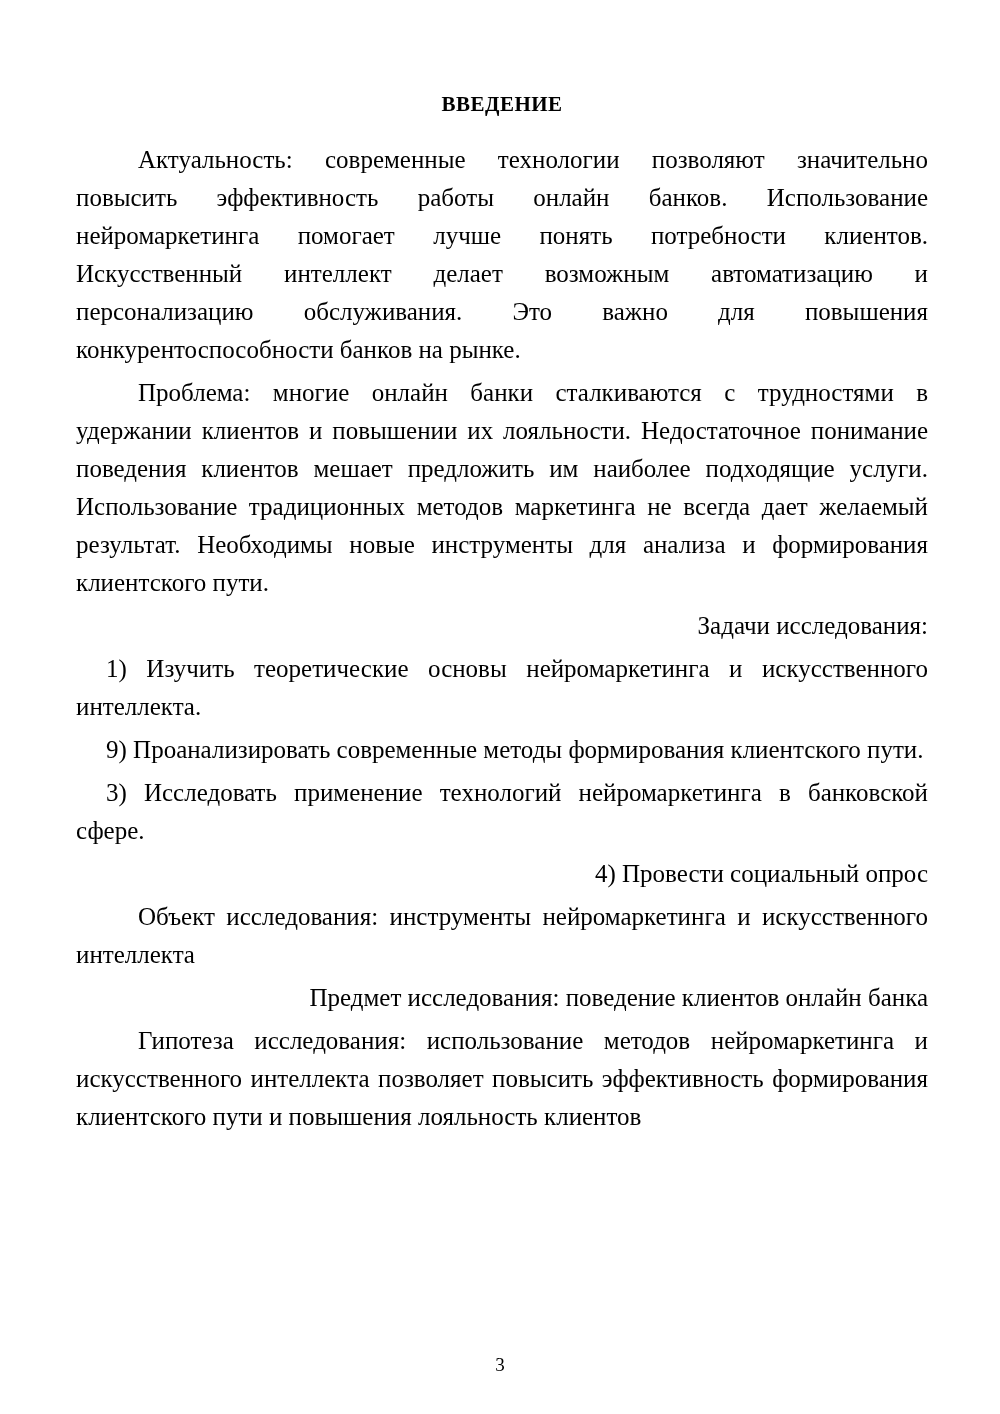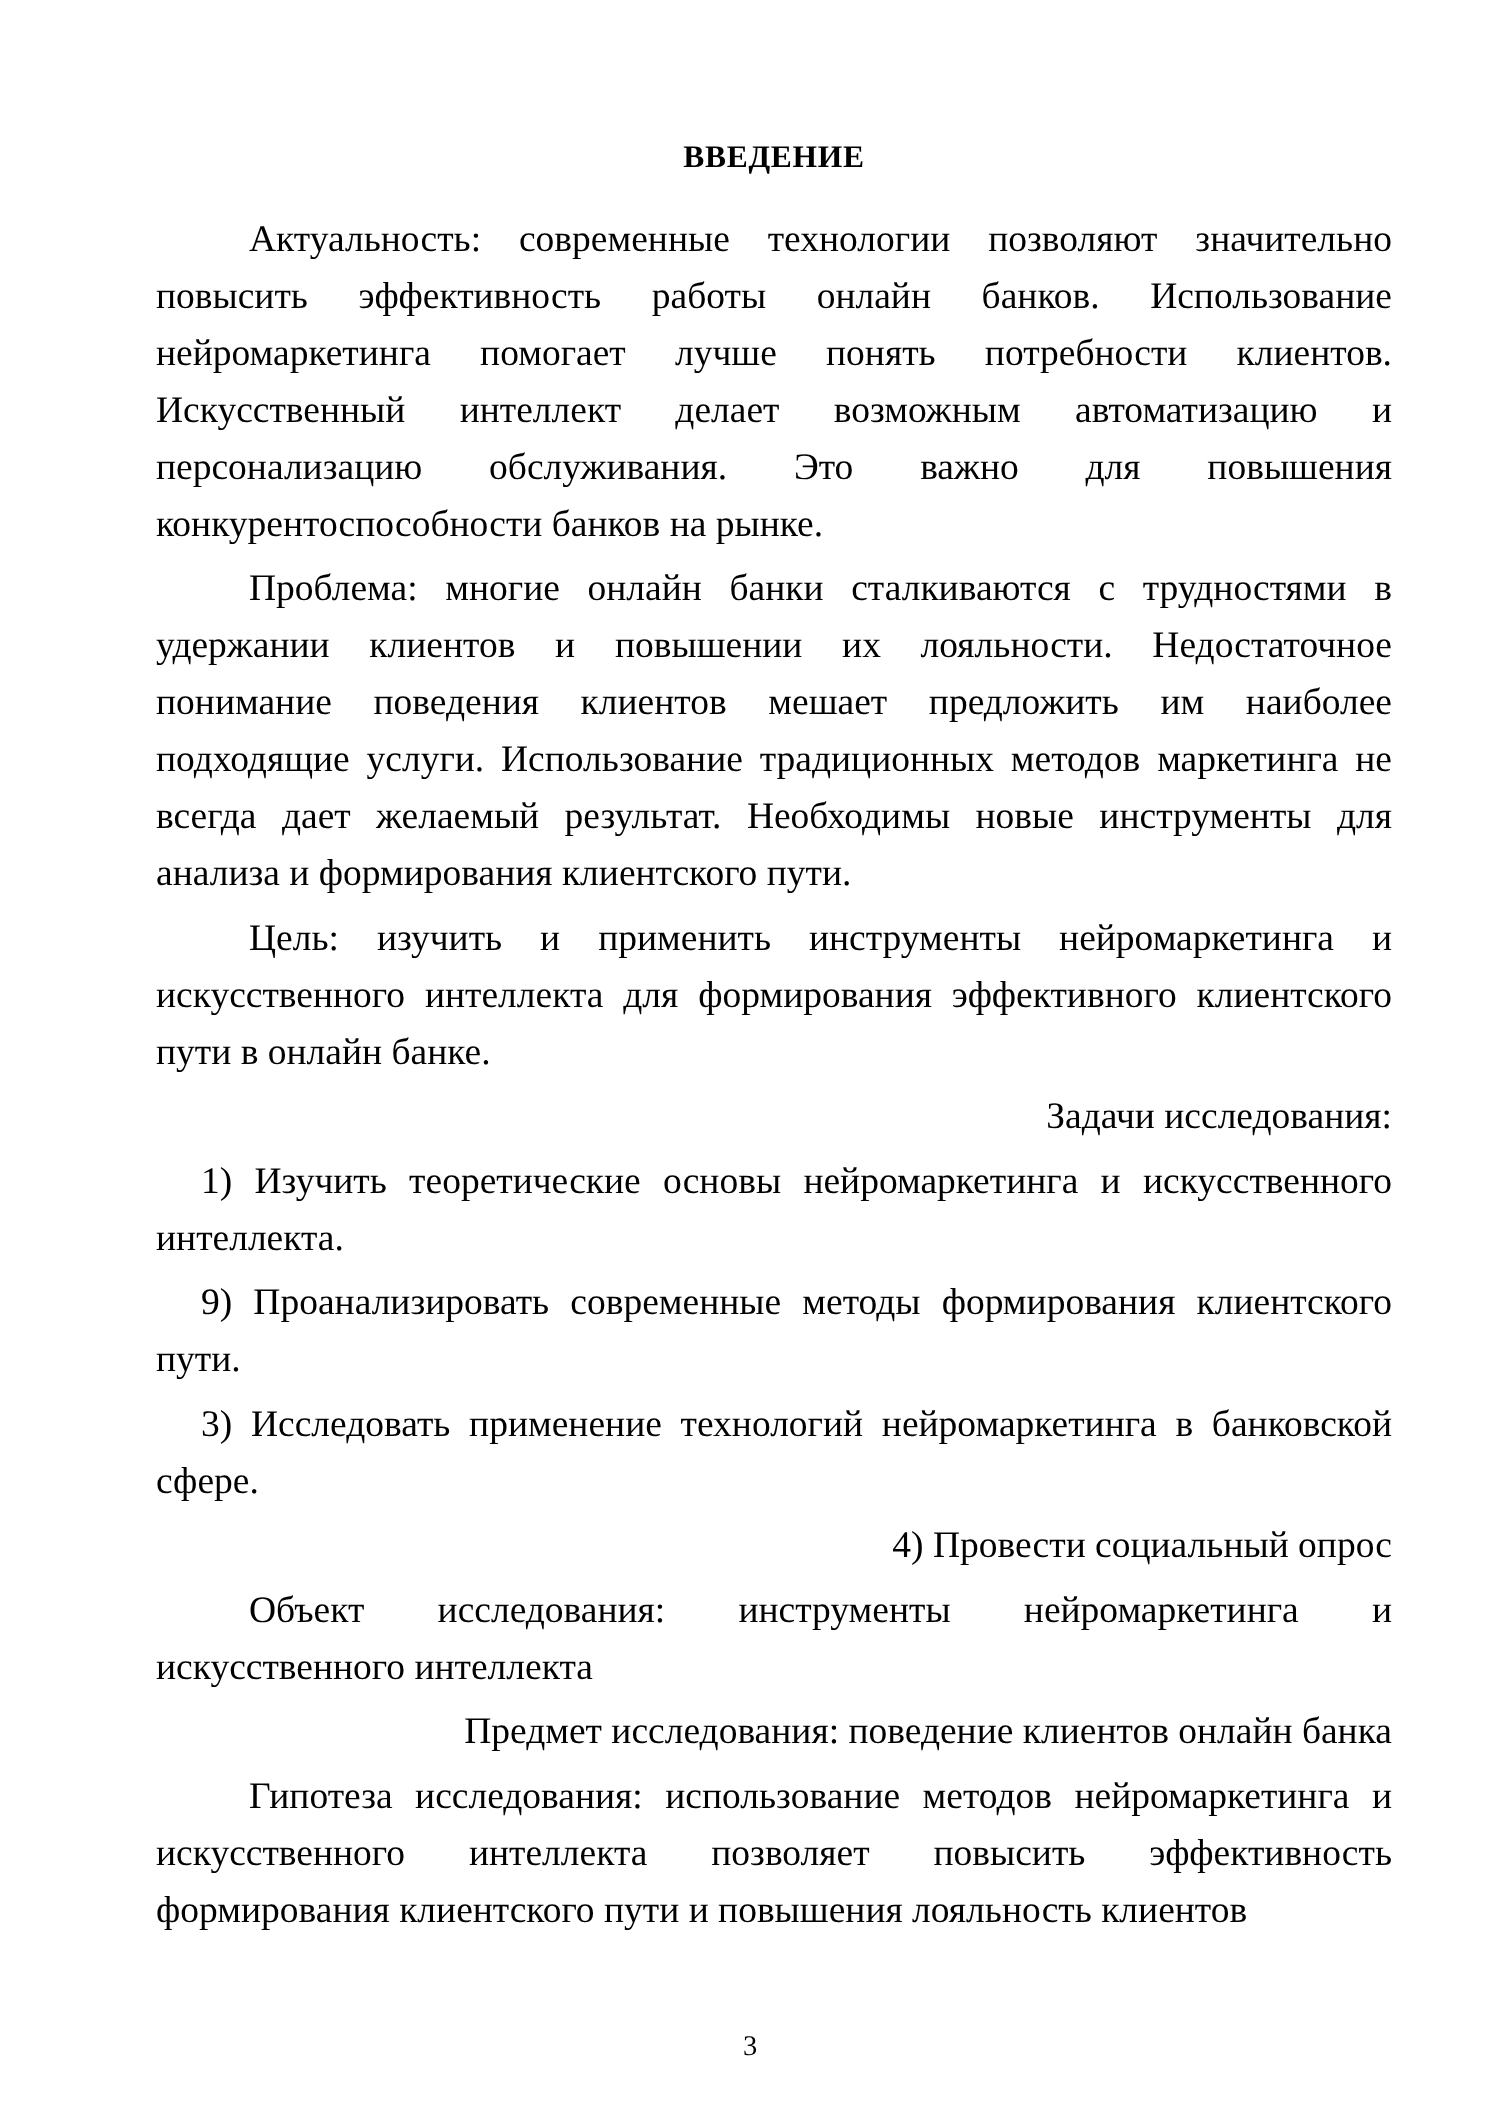--- a/index.html
+++ b/index.html
@@ -12,21 +12,21 @@
     height: 1414px;
     font-family: "Liberation Serif", "DejaVu Serif", serif;
     color: #000000;
     position: relative;
     overflow: hidden;
   }
   .page {
     box-sizing: border-box;
     width: 1000px;
     height: 1414px;
-    padding: 92px 72px 40px 104px;
+    padding: 92px 72px 40px 76px;
     position: relative;
     font-family: Liberation Serif, serif;
   }
   .doc-title {
     text-align: center;
     font-weight: bold;
     font-size: 21px;
     letter-spacing: 0.5px;
     margin: 0 0 24px 0;
     line-height: 1.2;
@@ -59,21 +59,20 @@
 <body>
 
 <div class="page">
 
   <h1 class="doc-title">ВВЕДЕНИЕ</h1>
 
   <p class="para">Актуальность: современные технологии позволяют значительно повысить эффективность работы онлайн банков. Использование нейромаркетинга помогает лучше понять потребности клиентов. Искусственный интеллект делает возможным автоматизацию и персонализацию обслуживания. Это важно для повышения конкурентоспособности банков на рынке.</p>
 
   <p class="para">Проблема: многие онлайн банки сталкиваются с трудностями в удержании клиентов и повышении их лояльности. Недостаточное понимание поведения клиентов мешает предложить им наиболее подходящие услуги. Использование традиционных методов маркетинга не всегда дает желаемый результат. Необходимы новые инструменты для анализа и формирования клиентского пути.</p>
 
-  <p class="para">Цель: изучить и применить инструменты нейромаркетинга и искусственного интеллекта для формирования эффективного клиентского пути в онлайн банке.</p>
 
   <p class="para no-justify">Задачи исследования:</p>
 
   <p class="para list-item">1) Изучить теоретические основы нейромаркетинга и искусственного интеллекта.</p>
 
   <p class="para list-item">9) Проанализировать современные методы формирования клиентского пути.</p>
 
   <p class="para list-item">3) Исследовать применение технологий нейромаркетинга в банковской сфере.</p>
 
   <p class="para list-item no-justify">4) Провести социальный опрос</p>

